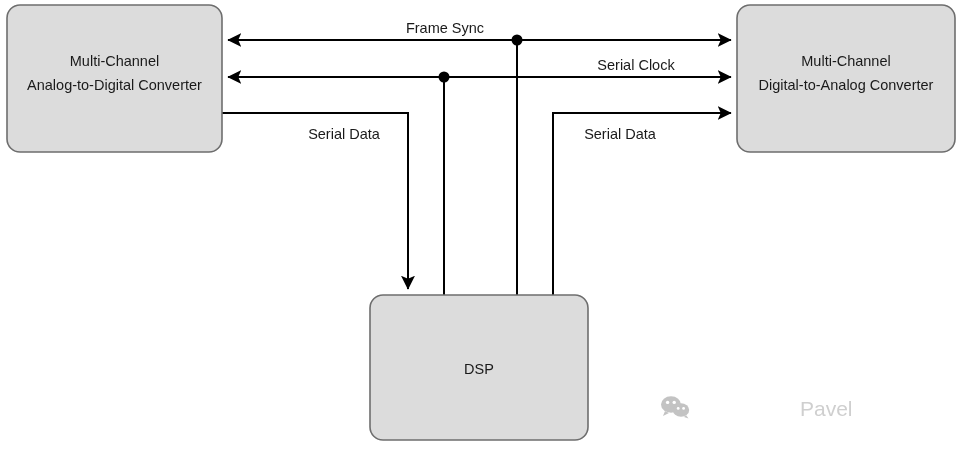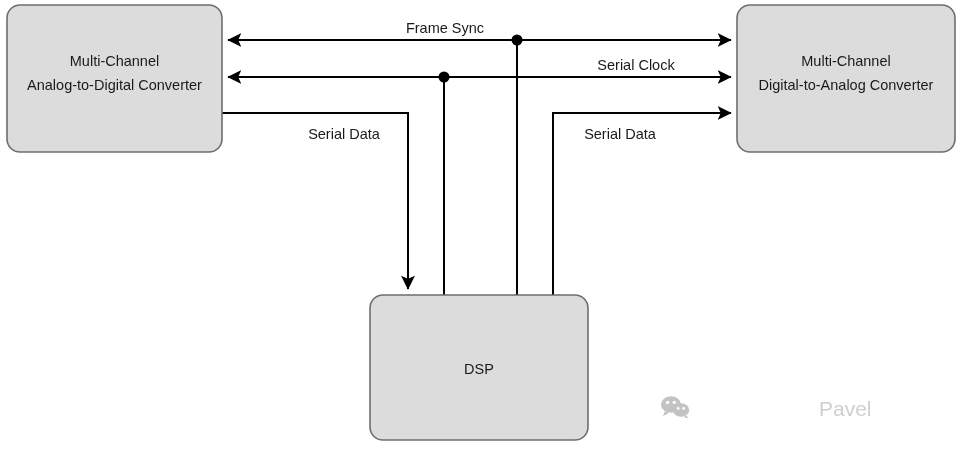--- a/index.html
+++ b/index.html
@@ -55,21 +55,20 @@
     white-space: nowrap;
     user-select: none;
   }
   .watermark-overlay {
     position: absolute;
     color: #cfcfcf;
     font-family: "Liberation Sans", sans-serif;
     font-size: 21px;
     white-space: nowrap;
     user-select: none;
-    margin-left: 19px;
   }
   .wechat-icon {
     display: inline-block;
   }
 </style>
 </head>
 <body>
 
 <div id="canvas">
 

